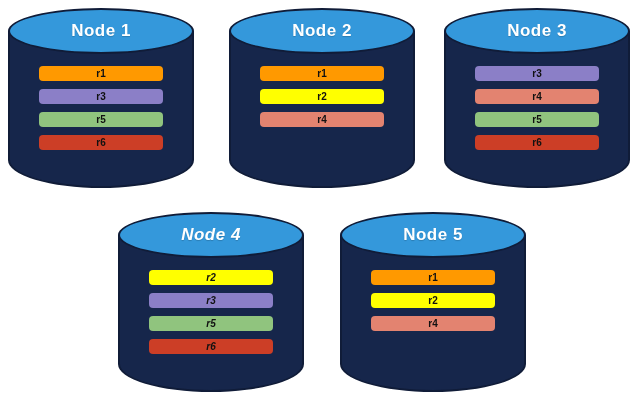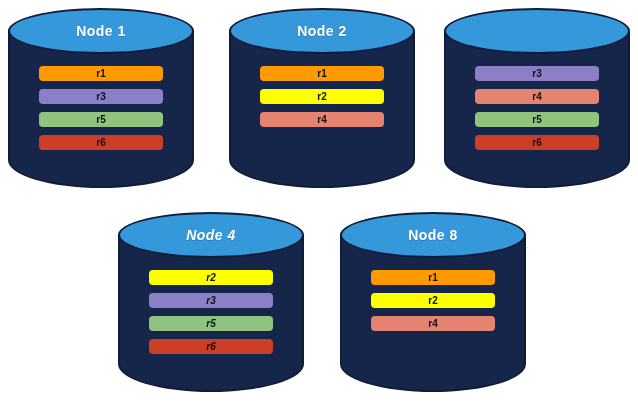--- a/index.html
+++ b/index.html
@@ -56,21 +56,21 @@
 
   .node-title {
     position: absolute;
     left: 0;
     top: 0;
     width: 186px;
     height: 46px;
     line-height: 46px;
     text-align: center;
     color: #ffffff;
-    font-size: 14px;
+    font-size: 17px;
     font-weight: bold;
     letter-spacing: 0.5px;
     z-index: 3;
     text-shadow: 0 1px 1px rgba(0,0,0,0.18);
   }
 
   .replicas {
     position: absolute;
     left: 0;
     top: 58px;
@@ -113,20 +113,21 @@
       <div class="node-title">Node  2</div>
       <div class="replicas">
         <div class="replica" style="background: rgb(255, 153, 0);">r1</div>
         <div class="replica" style="background: rgb(255, 255, 0);">r2</div>
         <div class="replica" style="background: rgb(227, 131, 112);">r4</div>
       </div>
     </div>
     <div class="node" style="left: 444px; top: 8px;">
       <div class="cyl-body" style="background: rgb(22, 38, 75); border-color: rgb(16, 28, 56);"></div>
       <div class="cyl-top" style="background: rgb(52, 152, 219); border-color: rgb(16, 28, 56);"></div>
+      <div class="node-title">Node  3</div>
       <div class="replicas">
         <div class="replica" style="background: rgb(139, 127, 199);">r3</div>
         <div class="replica" style="background: rgb(227, 131, 112);">r4</div>
         <div class="replica" style="background: rgb(144, 196, 126);">r5</div>
         <div class="replica" style="background: rgb(204, 62, 38);">r6</div>
       </div>
     </div>
     <div class="node" style="left: 118px; top: 212px; font-style: italic;">
       <div class="cyl-body" style="background: rgb(22, 38, 75); border-color: rgb(16, 28, 56);"></div>
       <div class="cyl-top" style="background: rgb(52, 152, 219); border-color: rgb(16, 28, 56);"></div>
@@ -134,20 +135,20 @@
       <div class="replicas">
         <div class="replica" style="background: rgb(255, 255, 0);">r2</div>
         <div class="replica" style="background: rgb(139, 127, 199);">r3</div>
         <div class="replica" style="background: rgb(144, 196, 126);">r5</div>
         <div class="replica" style="background: rgb(204, 62, 38);">r6</div>
       </div>
     </div>
     <div class="node" style="left: 340px; top: 212px;">
       <div class="cyl-body" style="background: rgb(22, 38, 75); border-color: rgb(16, 28, 56);"></div>
       <div class="cyl-top" style="background: rgb(52, 152, 219); border-color: rgb(16, 28, 56);"></div>
-      <div class="node-title">Node  8</div>
+      <div class="node-title">Node  5</div>
       <div class="replicas">
         <div class="replica" style="background: rgb(255, 153, 0);">r1</div>
         <div class="replica" style="background: rgb(255, 255, 0);">r2</div>
         <div class="replica" style="background: rgb(227, 131, 112);">r4</div>
       </div>
     </div>
   </div>
 
 </body></html>

